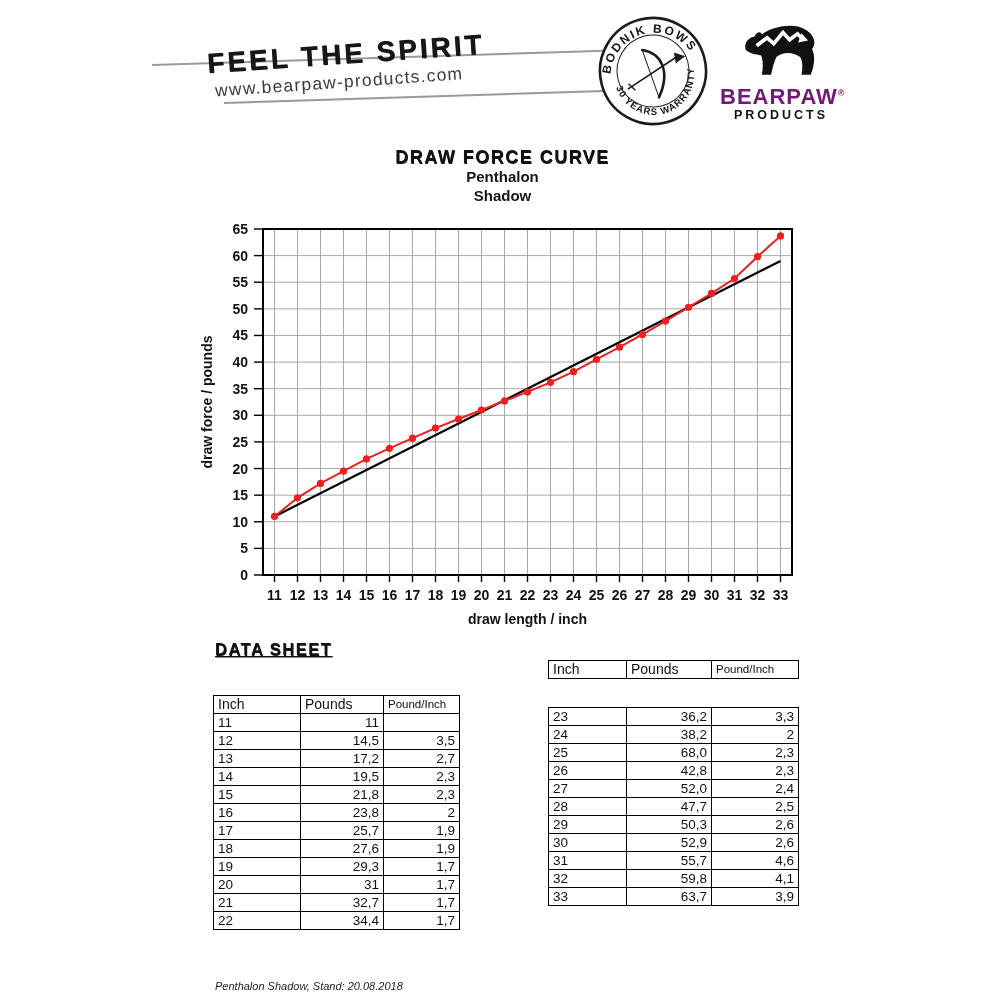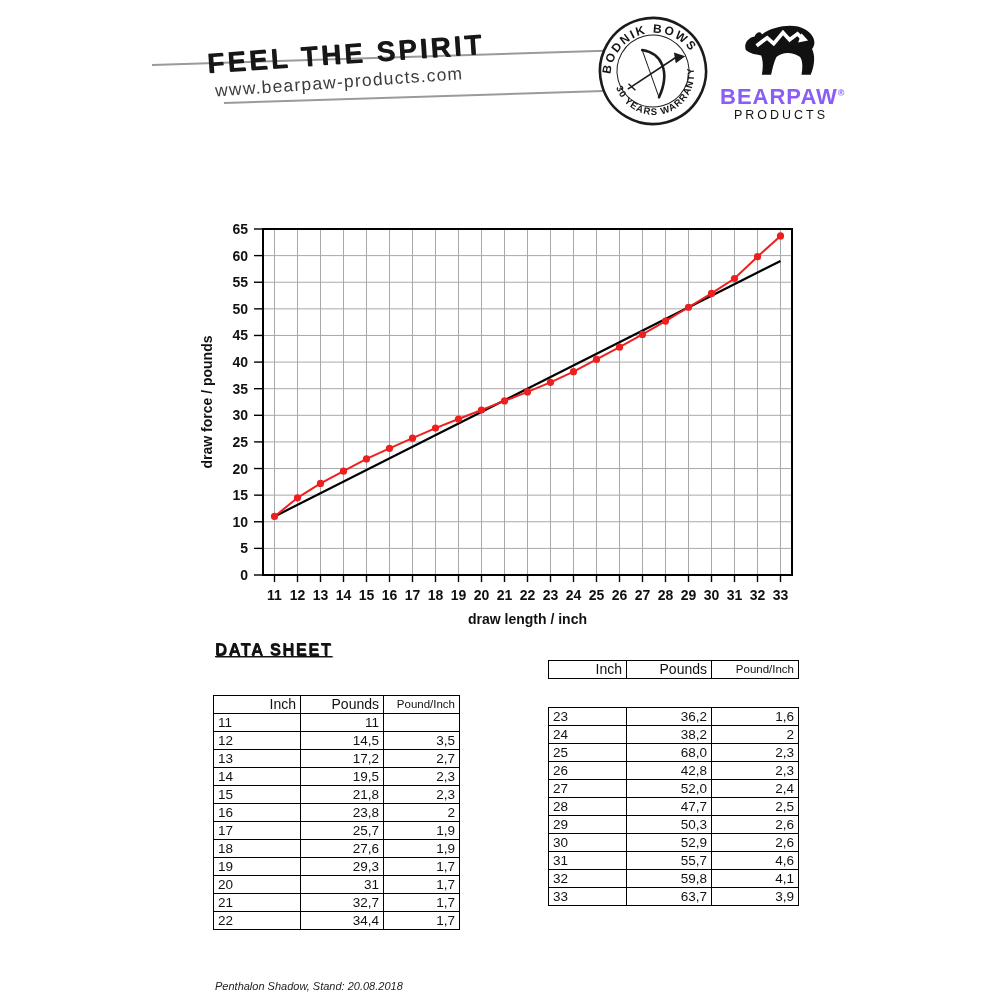--- a/index.html
+++ b/index.html
@@ -12,41 +12,41 @@
   .tagline-line{position:absolute;height:2px;background:#9a9a9a;transform:rotate(-1.8deg);transform-origin:left center;}
   .tagline-line.top{left:6px;top:24px;width:502px;}
   .tagline-line.bottom{left:78px;top:62px;width:428px;}
   .tagline-text{position:absolute;left:62px;top:8px;transform:rotate(-4deg);transform-origin:left center;}
   .tagline-main{font-size:28px;font-weight:800;letter-spacing:3px;color:#171717;
                 text-shadow:0.6px 0.6px 0 #171717;white-space:nowrap;}
   .tagline-url{font-size:17.5px;color:#3c3c3c;letter-spacing:1.2px;margin-top:1px;margin-left:6px;white-space:nowrap;}
 
   .badge-wrap{left:596px;top:14px;width:114px;height:114px;}
   .bearpaw-wrap{left:720px;top:16px;width:122px;height:104px;text-align:center;}
-  .bearpaw-name{font-size:22px;font-weight:800;letter-spacing:1px;color:#8b5cf6;line-height:1;white-space:nowrap;}
+  .bearpaw-name{font-size:22px;font-weight:800;letter-spacing:1px;color:#701a75;line-height:1;white-space:nowrap;}
   .bearpaw-name sup{font-size:9px;font-weight:700;vertical-align:super;}
-  .bearpaw-sub{font-size:12.5px;font-weight:400;letter-spacing:3px;color:#111;line-height:1.25;white-space:nowrap;}
+  .bearpaw-sub{font-size:12.5px;font-weight:700;letter-spacing:3px;color:#111;line-height:1.25;white-space:nowrap;}
 
   
   .chart-title-block{left:335px;top:147px;width:335px;text-align:center;}
   .chart-title{font-size:18px;font-weight:800;letter-spacing:1.5px;color:#131313;
                text-shadow:0.5px 0.5px 0 #131313;}
   .chart-subtitle{font-size:15px;font-weight:700;color:#161616;line-height:1.26;}
 
   
   .chart-svg{left:190px;top:212px;}
   .chart-svg text{font-family:"Liberation Sans",sans-serif;}
 
   
   .data-sheet-heading{left:215px;top:640px;font-size:16.5px;font-weight:800;letter-spacing:1.5px;
                       color:#131313;text-shadow:0.5px 0.5px 0 #131313;text-decoration:underline;}
   table{border-collapse:collapse;table-layout:fixed;}
   td,th{border:1px solid #000;font-size:13.5px;font-weight:400;padding:0 4px;height:17px;
         line-height:17px;overflow:hidden;white-space:nowrap;}
-  th{text-align:right;font-size:14px;}
+  th{text-align:left;font-size:14px;}
   th.small{font-size:11.5px;margin-top:23px;}
   td.num{text-align:right;}
   .tbl-left{left:213px;top:695px;width:246px;}
   .tbl-right-head{left:548px;top:660px;width:250px;}
   .tbl-right{left:548px;top:707px;width:250px;}
 
   
   .footer-note{left:215px;top:980px;font-size:11px;color:#222;font-style:italic;}
 </style>
 </head>
@@ -94,20 +94,25 @@
         C55,14 86,11 101,20 C114,27 120,40 112,50 C117,60 116,75 110,89 L96,89
         C98,78 98,68 94,62 C82,54 68,54 58,62 C54,70 52,80 50,89 L36,89
         C38,78 38,68 35,60 C26,58 18,57 12,52 Z"></path>
       <polyline points="28,45 44,33 54,42 68,25 78,36 90,27 98,35" fill="none" stroke="#ffffff" stroke-width="5.5" stroke-linejoin="miter"></polyline>
       <polygon points="96,26 106,37 91,40" fill="#ffffff"></polygon>
     </svg>
     <div class="bearpaw-name"><span>BEARPAW</span><sup>®</sup></div>
     <div class="bearpaw-sub">PRODUCTS</div>
   </div>
 
+  <div class="abs chart-title-block">
+    <div class="chart-title">DRAW FORCE CURVE</div>
+    <div class="chart-subtitle">Penthalon</div>
+    <div class="chart-subtitle">Shadow</div>
+  </div>
 
   <svg class="abs chart-svg" width="620" height="420" viewBox="0 0 620 420">
       <line x1="84.5" y1="17" x2="84.5" y2="363" stroke="#a8a8a8" stroke-width="1"></line>
       <line x1="107.5" y1="17" x2="107.5" y2="363" stroke="#a8a8a8" stroke-width="1"></line>
       <line x1="130.5" y1="17" x2="130.5" y2="363" stroke="#a8a8a8" stroke-width="1"></line>
       <line x1="153.5" y1="17" x2="153.5" y2="363" stroke="#a8a8a8" stroke-width="1"></line>
       <line x1="176.5" y1="17" x2="176.5" y2="363" stroke="#a8a8a8" stroke-width="1"></line>
       <line x1="199.5" y1="17" x2="199.5" y2="363" stroke="#a8a8a8" stroke-width="1"></line>
       <line x1="222.5" y1="17" x2="222.5" y2="363" stroke="#a8a8a8" stroke-width="1"></line>
       <line x1="245.5" y1="17" x2="245.5" y2="363" stroke="#a8a8a8" stroke-width="1"></line>
@@ -341,21 +346,21 @@
   <table class="abs tbl-right">
     <colgroup>
         <col style="width:78px">
         <col style="width:85px">
         <col style="width:87px">
       </colgroup>
     <tbody>
         <tr>
           <td>23</td>
           <td class="num">36,2</td>
-          <td class="num">1,6</td>
+          <td class="num">3,3</td>
         </tr>
         <tr>
           <td>24</td>
           <td class="num">38,2</td>
           <td class="num">2</td>
         </tr>
         <tr>
           <td>25</td>
           <td class="num">68,0</td>
           <td class="num">2,3</td>

